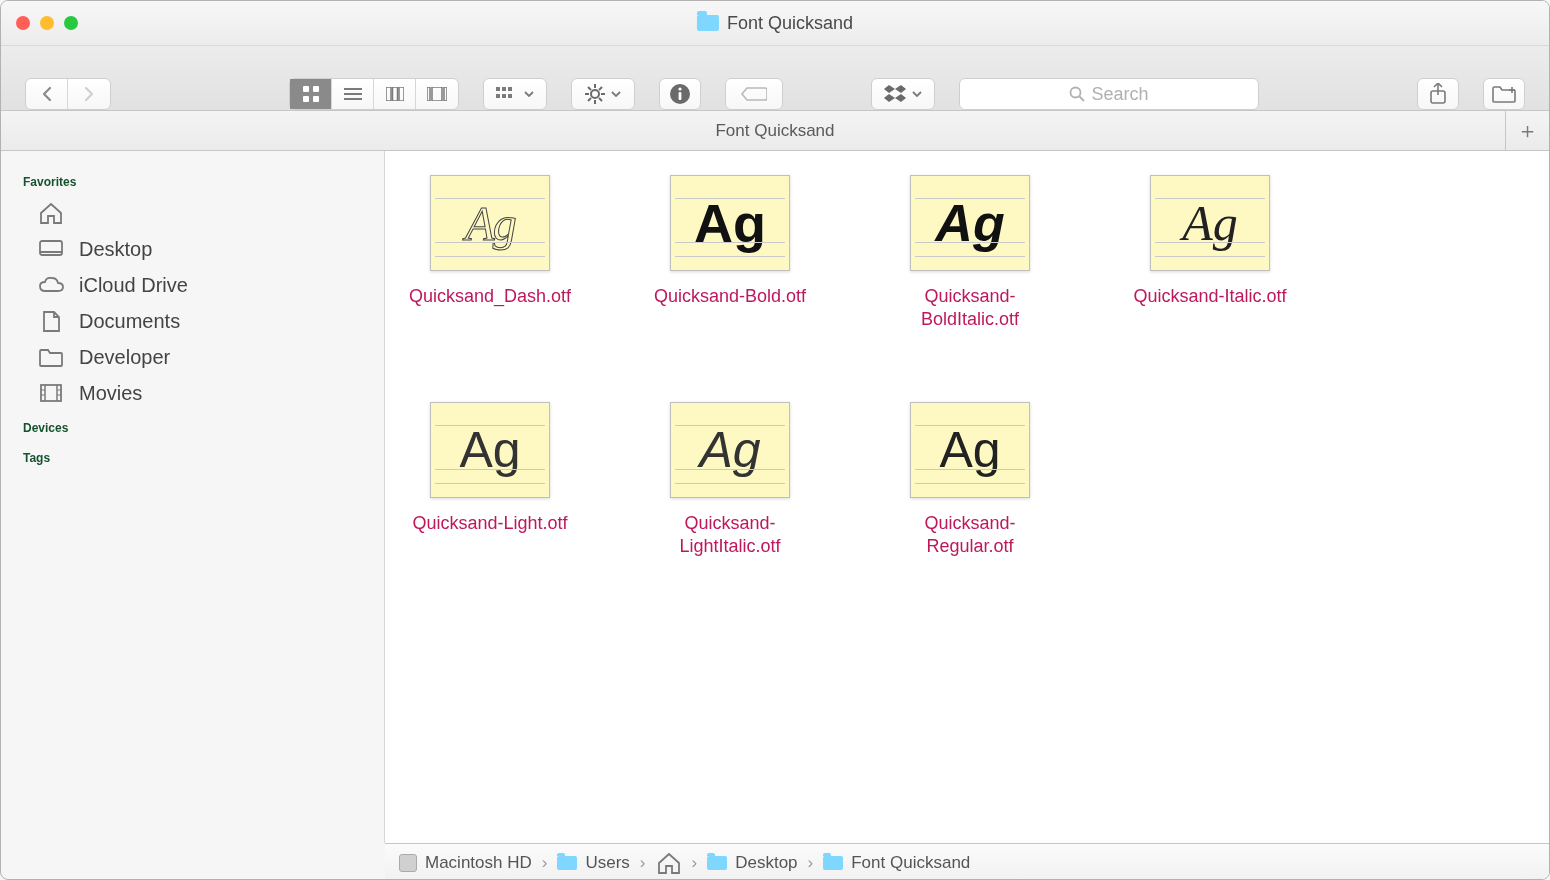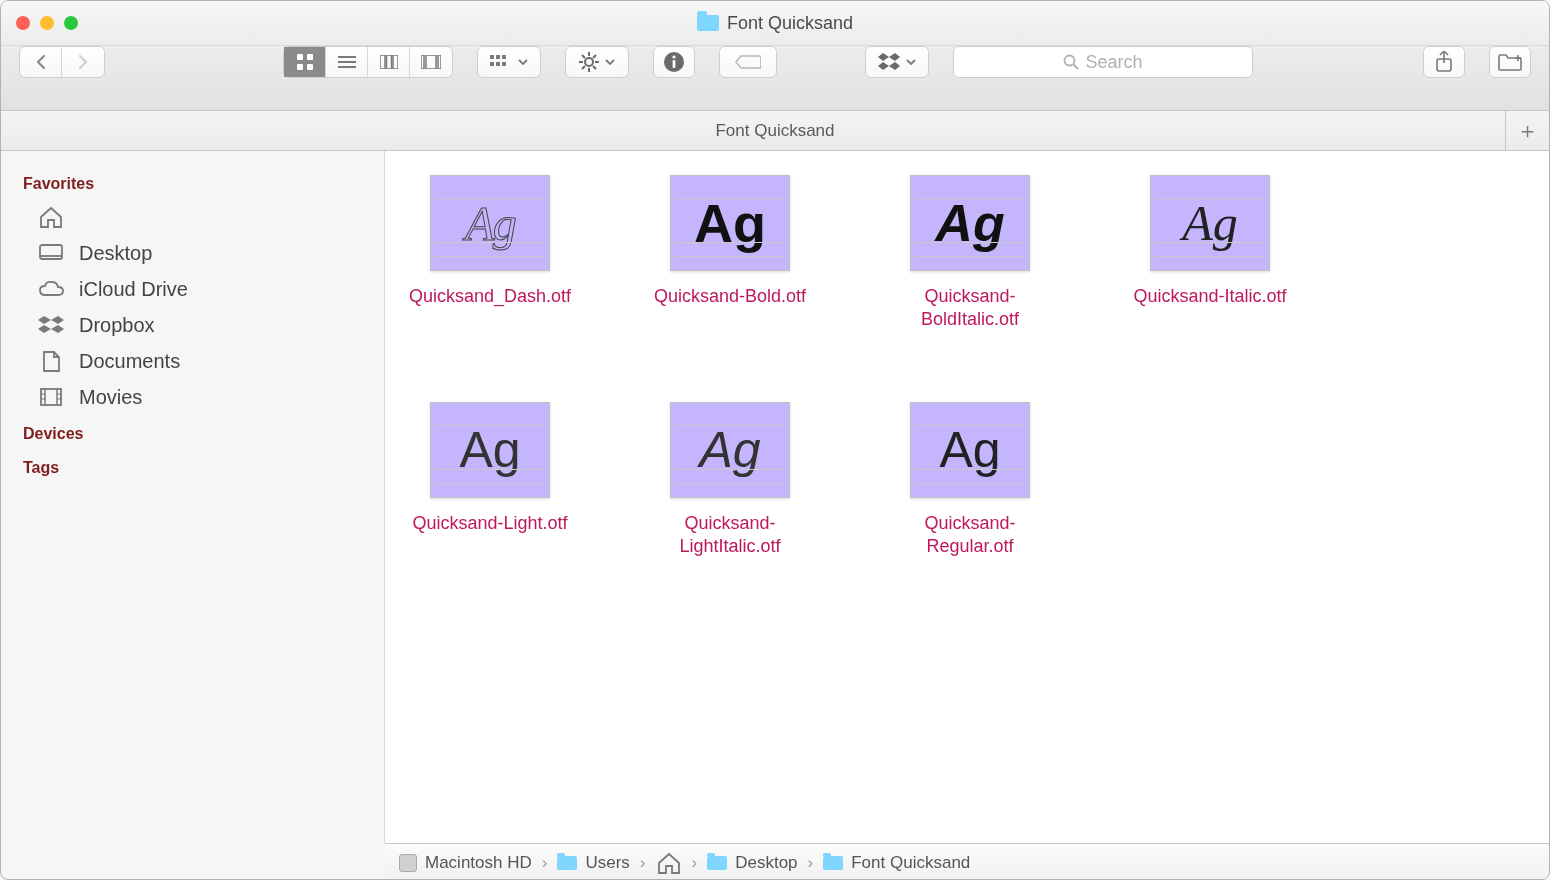--- a/index.html
+++ b/index.html
@@ -8,45 +8,45 @@
 
 .titlebar { height:45px; background:linear-gradient(#f7f7f7,#ececec); display:flex; align-items:center; position:relative; border-bottom:1px solid #d9d9d9;}
 .traffic { display:flex; gap:10px; margin-left:15px; }
 .traffic span { width:14px; height:14px; border-radius:50%; display:block; }
 .tl-close{background:#ff5f57;} .tl-min{background:#ffbd2e;} .tl-max{background:#28c940;}
 .title-center { position:absolute; left:50%; transform:translateX(-50%); display:flex; align-items:center; gap:8px; font-size:18px; color:#4a4a4a;}
 .title-center .folder-ico { width:22px; height:16px; background:#7fd6ff; border-radius:2px; position:relative;}
 .title-center .folder-ico:before{content:"";position:absolute;top:-4px;left:0;width:10px;height:4px;background:#7fd6ff;border-radius:2px 2px 0 0;}
 
 
-.toolbar{height:65px;background:linear-gradient(#ececec,#e1e1e1);border-bottom:1px solid #c6c6c6;display:flex;align-items:flex-start;padding:0 18px;gap:24px;}
+.toolbar{height:65px;background:linear-gradient(#ececec,#e1e1e1);border-bottom:1px solid #c6c6c6;display:flex;align-items:flex-end;padding:0 24px;gap:24px;}
 .btn,.seg{height:32px;background:linear-gradient(#ffffff,#f7f7f7);border:1px solid #cfcfcf;border-radius:6px;display:flex;align-items:center;justify-content:center;color:#6b6b6b;}
 .btn{min-width:42px;padding:0 8px;}
 .seg{padding:0;}
 .seg .cell{width:42px;height:100%;display:flex;align-items:center;justify-content:center;border-right:1px solid #d7d7d7;}
 .seg .cell:last-child{border-right:none;}
 .seg .cell.active{background:#8a8a8a;color:#fff;}
 .search{flex:0 0 300px;height:32px;background:#fff;border:1px solid #cfcfcf;border-radius:6px;display:flex;align-items:center;justify-content:center;color:#b1b1b1;font-size:18px;gap:6px;}
 .spacer{flex:1;}
 svg{display:block;}
 
 
 .tabbar{height:40px;background:linear-gradient(#f4f4f4,#ebebeb);border-bottom:1px solid #c6c6c6;display:flex;align-items:center;position:relative;justify-content:center;color:#5a5a5a;font-size:17px;}
 .tabbar .plus{position:absolute;right:0;top:0;width:44px;height:100%;border-left:1px solid #c6c6c6;display:flex;align-items:center;justify-content:center;color:#7a7a7a;font-size:22px;}
 
 
 .main{display:flex;height:calc(880px - 45px - 65px - 40px - 38px);}
 .sidebar{width:384px;background:#f6f6f6;border-right:1px solid #d7d7d7;padding:14px 0 0 0;overflow:auto;}
-.side-head{font-size:16px;color:#7f1d1d;font-weight:600;padding:10px 22px 6px;}
+.side-head{font-size:12px;color:#14532d;font-weight:600;padding:10px 22px 6px;}
 .side-item{display:flex;align-items:center;gap:14px;padding:6px 22px 6px 36px;font-size:20px;color:#444;}
 .side-item .ico{width:28px;height:24px;display:flex;align-items:center;justify-content:center;color:#7a7a7a;}
 .content{flex:1;background:#fff;overflow:auto;padding:24px 20px;}
 .grid{display:flex;flex-wrap:wrap;gap:70px 70px;}
 .file{width:170px;display:flex;flex-direction:column;align-items:center;gap:14px;}
-.thumb{width:120px;height:96px;border:1px solid #bfbfbf;background:#c4b5fd;box-shadow:0 1px 3px rgba(0,0,0,0.15);position:relative;display:flex;align-items:center;justify-content:center;}
+.thumb{width:120px;height:96px;border:1px solid #bfbfbf;background:#fef9c3;box-shadow:0 1px 3px rgba(0,0,0,0.15);position:relative;display:flex;align-items:center;justify-content:center;}
 .thumb .rule{position:absolute;left:4px;right:4px;height:1px;background:#c9c9c9;}
 .fname{font-size:18px;color:#be185d;text-align:center;line-height:1.3;word-break:break-word;}
 
 
 .pathbar{height:38px;background:linear-gradient(#fbfbfb,#f1f1f1);border-top:1px solid #c6c6c6;display:flex;align-items:center;padding:0 14px;font-size:17px;color:#555;gap:10px;margin-left:384px;}
 .crumb{display:flex;align-items:center;gap:8px;}
 .sep{color:#9a9a9a;}
 .mini-folder{width:20px;height:14px;background:#7fd6ff;border-radius:2px;position:relative;display:inline-block;}
 .mini-folder:before{content:"";position:absolute;top:-3px;left:0;width:8px;height:3px;background:#7fd6ff;border-radius:2px 2px 0 0;}
 .mini-hd{width:18px;height:18px;background:#d0d0d0;border:1px solid #aaa;border-radius:3px;display:inline-block;}
@@ -228,33 +228,33 @@
         <span class="ico">
           <svg width="26" height="22" viewBox="0 0 26 22">
             <path d="M7 17 Q2 17 2 12 Q2 8 7 8 Q8 3 14 4 Q19 4 20 9 Q25 9 25 13 Q25 17 20 17 Z" fill="none" stroke="#7a7a7a" stroke-width="1.8"></path>
           </svg>
         </span>
         <span>iCloud Drive</span>
       </div>
       <div class="side-item">
         <span class="ico">
           <svg width="26" height="22" viewBox="0 0 26 22">
-            <path d="M6 2 L13 6 L6 10 L0 6 Z M20 2 L26 6 L20 10 L13 6 Z M6 11 L13 15 L6 19 L0 15 Z M20 11 L26 15 L20 19 L13 15 Z" fill="#7a7a7a"></path>
-          </svg>
-        </span>
-        <span>Dropbox</span>
-      </div>
-      <div class="side-item">
-        <span class="ico">
-          <svg width="26" height="22" viewBox="0 0 26 22">
             <path d="M6 2 L16 2 L21 7 L21 21 L6 21 Z" fill="none" stroke="#7a7a7a" stroke-width="1.8"></path>
             <path d="M16 2 L16 7 L21 7" fill="none" stroke="#7a7a7a" stroke-width="1.8"></path>
           </svg>
         </span>
         <span>Documents</span>
+      </div>
+      <div class="side-item">
+        <span class="ico">
+          <svg width="26" height="22" viewBox="0 0 26 22">
+            <path d="M2 6 L2 19 Q2 20 3 20 L23 20 Q24 20 24 19 L24 8 Q24 7 23 7 L12 7 L10 4 L3 4 Q2 4 2 6 Z" fill="none" stroke="#7a7a7a" stroke-width="1.8"></path>
+          </svg>
+        </span>
+        <span>Developer</span>
       </div>
       <div class="side-item">
         <span class="ico">
           <svg width="26" height="22" viewBox="0 0 26 22">
             <rect x="3" y="3" width="20" height="16" fill="none" stroke="#7a7a7a" stroke-width="1.8"></rect>
             <line x1="7" y1="3" x2="7" y2="19" stroke="#7a7a7a" stroke-width="1.5"></line>
             <line x1="19" y1="3" x2="19" y2="19" stroke="#7a7a7a" stroke-width="1.5"></line>
             <line x1="3" y1="8" x2="7" y2="8" stroke="#7a7a7a"></line>
             <line x1="3" y1="13" x2="7" y2="13" stroke="#7a7a7a"></line>
             <line x1="19" y1="8" x2="23" y2="8" stroke="#7a7a7a"></line>

